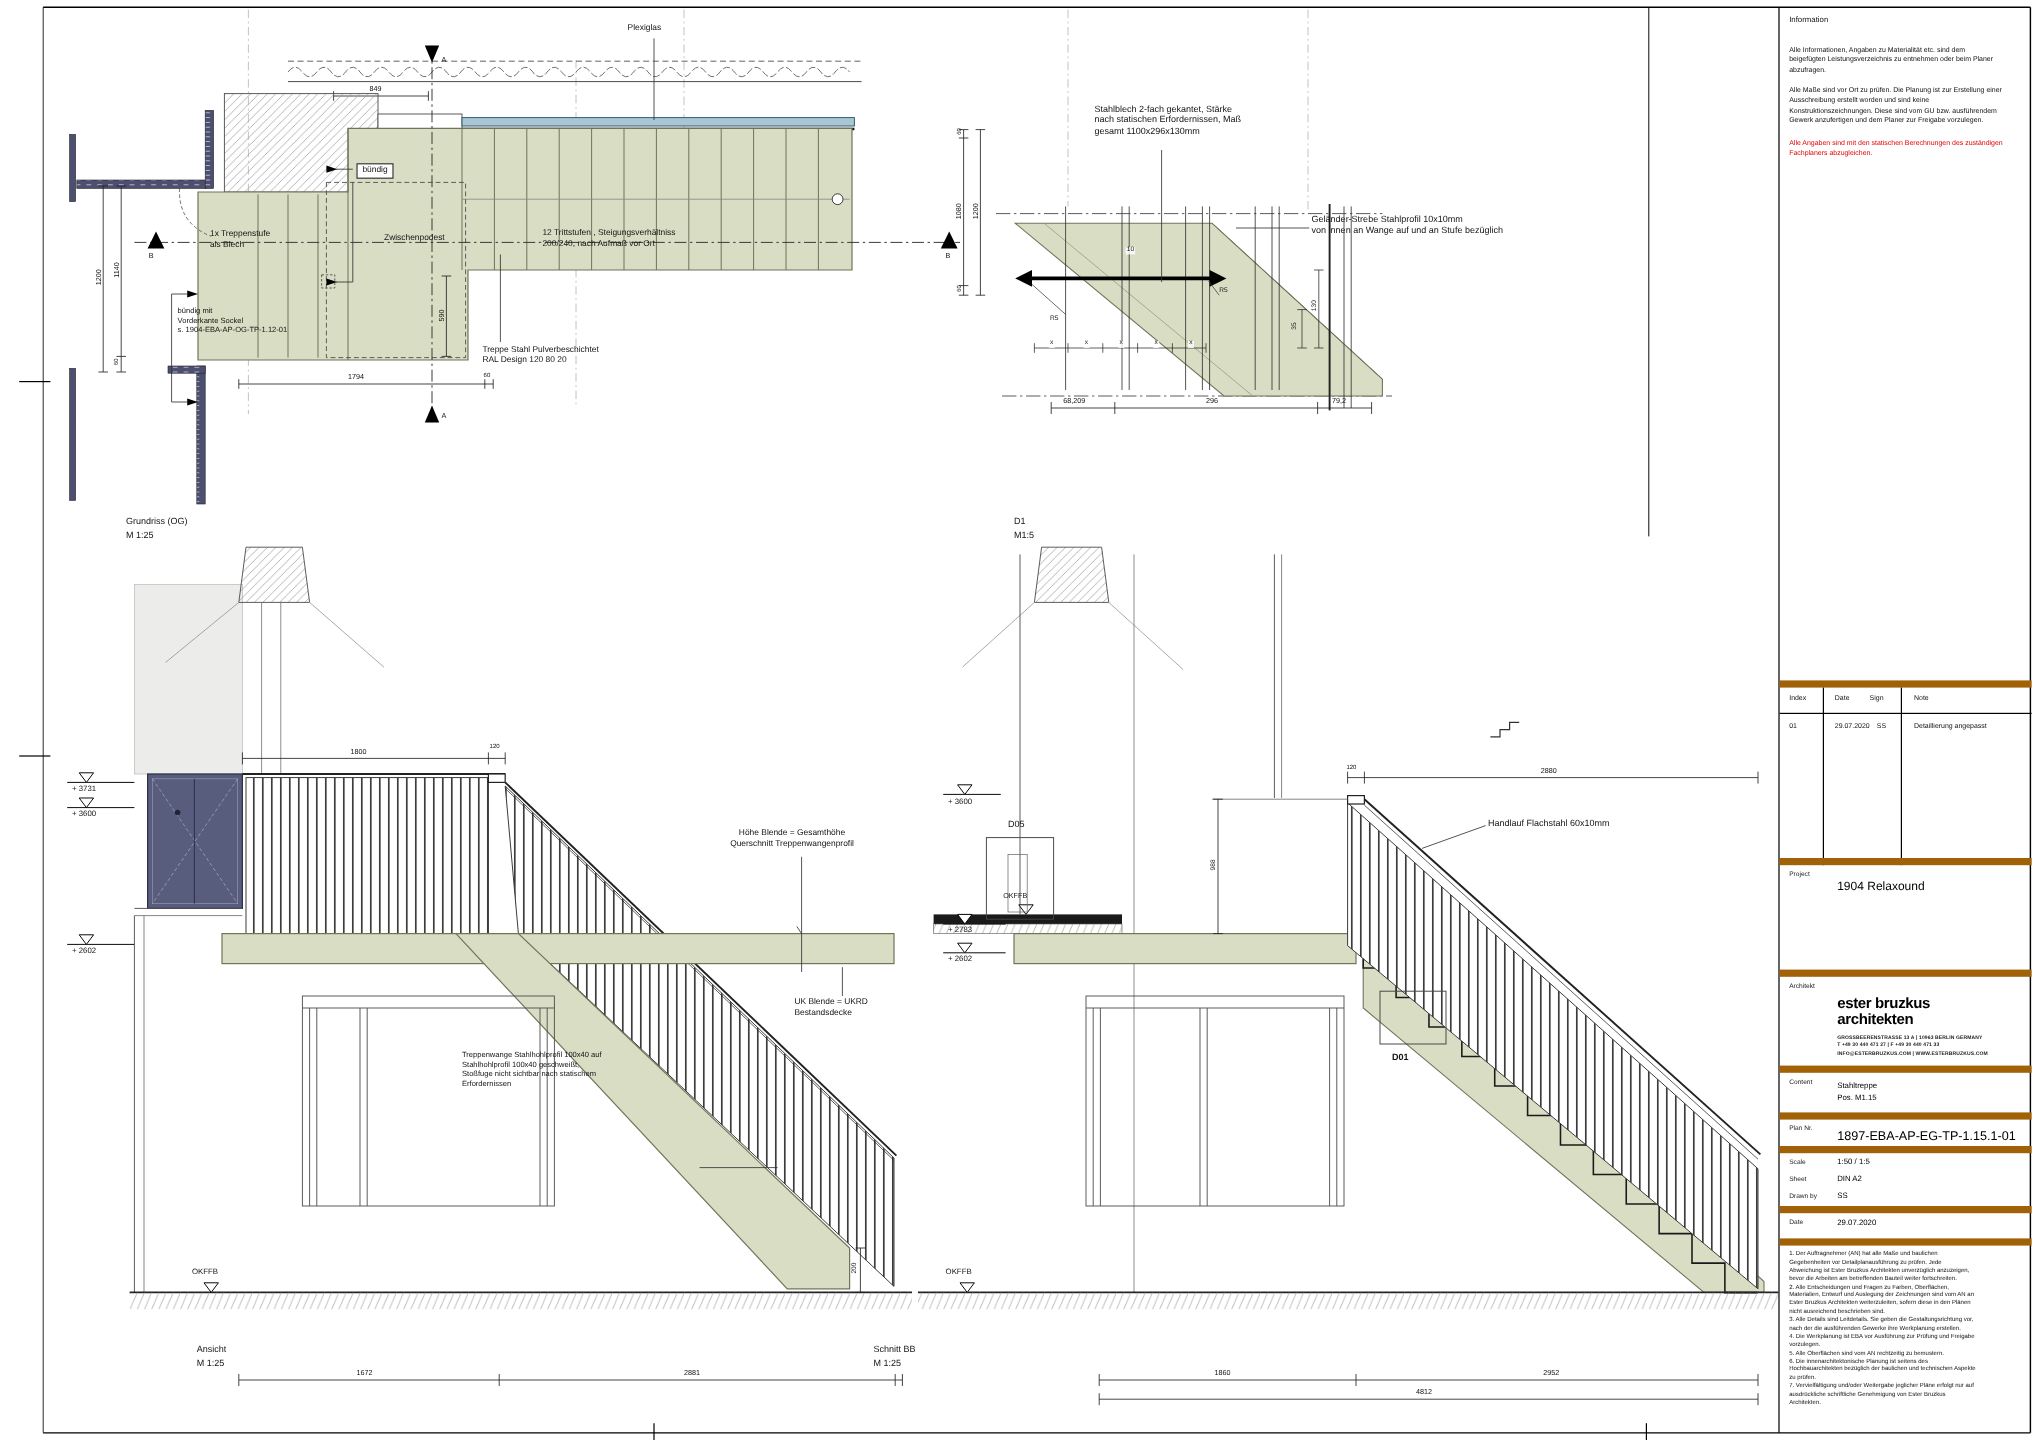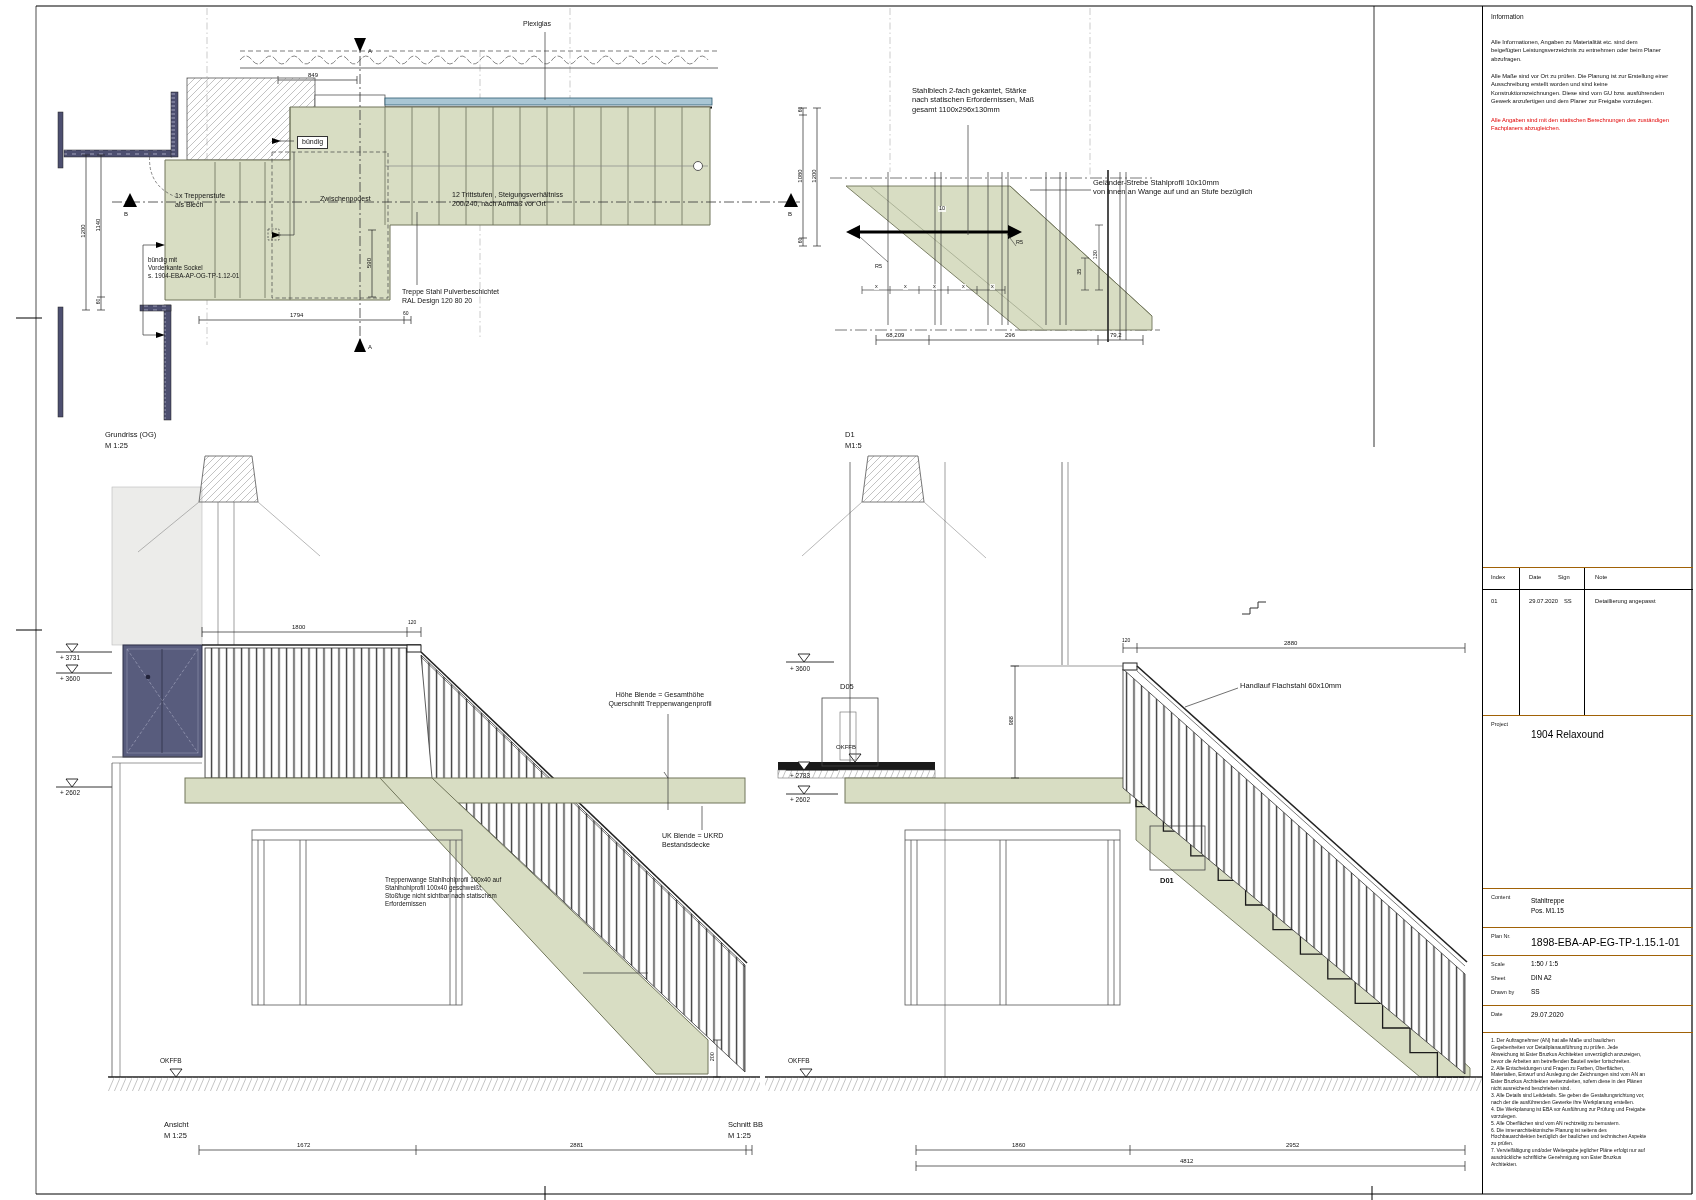--- a/index.html
+++ b/index.html
@@ -9,21 +9,21 @@
   .lbl{position:absolute;font-size:7px;line-height:1.25;white-space:pre-line;color:#141414;}
   .cap{position:absolute;font-size:7.5px;line-height:1.45;white-space:pre-line;color:#141414;}
   .dim{position:absolute;font-size:6px;line-height:1;color:#141414;white-space:nowrap;}
   .vdim{position:absolute;width:40px;margin-left:-20px;margin-top:-4px;text-align:center;transform:rotate(-90deg);font-size:6px;line-height:1;color:#141414;}
   .f5{font-size:5px}.f55{font-size:5.5px}.f6{font-size:6px}.f63{font-size:6.3px}.f65{font-size:6.5px}.f75{font-size:7.5px}
   .ctr{text-align:center}
   .boxed{border:0.8px solid #333;padding:1px 4px;background:#fff;}
   .whitebg{background:rgba(255,255,255,.8);padding:0 1px;}
   
   #titleblock{position:absolute;left:1482px;top:6px;width:210px;height:1188px;border-left:1px solid #000;}
-  .tb-sec{position:absolute;left:0;width:210px;border-top:1px solid #a16207;box-sizing:border-box;}
+  .tb-sec{position:absolute;left:0;width:210px;border-top:6px solid #a16207;box-sizing:border-box;}
   .tb-label{position:absolute;left:8px;top:5px;font-size:5.5px;color:#222;}
   .tb-val{position:absolute;left:48px;font-size:10px;color:#000;}
   .info{position:absolute;left:8px;right:6px;font-size:5.8px;line-height:1.45;white-space:pre-line;}
   .red{color:#e10000;}
   #notes{position:absolute;left:8px;right:5px;top:4px;font-size:5px;line-height:1.38;white-space:pre-line;}
   .idx-table{position:absolute;left:0;top:0;width:210px;height:148px;font-size:5.8px;}
   .idx-col{position:absolute;top:0;height:148px;border-right:1px solid #000;box-sizing:border-box;}
   .idx-hline{position:absolute;left:0;top:21px;width:210px;border-top:1px solid #000;}
   .logo{font-weight:bold;font-size:12.5px;line-height:1.05;letter-spacing:-0.3px;white-space:pre-line;}
   .logo-addr{font-size:4.2px;line-height:1.5;white-space:pre-line;font-weight:bold;color:#222;letter-spacing:0.1px;}
@@ -533,30 +533,38 @@
       <div class="idx-hline"></div>
     </div>
   </div>
 
   <div class="tb-sec" style="top:709px;height:43px">
     <div class="tb-label">Project</div>
     <div class="tb-val" style="top:13px">1904 Relaxound</div>
   </div>
 
 
+  <div class="tb-sec" style="top:802px;height:80px">
+    <div class="tb-label">Architekt</div>
+    <div class="tb-val logo" style="top:16px">ester bruzkus
+architekten</div>
+    <div class="tb-val logo-addr" style="top:48px">GROSSBEERENSTRASSE 13 A | 10963 BERLIN GERMANY
+T +49 30 440 471 27 | F +49 30 440 471 33
+INFO@ESTERBRUZKUS.COM | WWW.ESTERBRUZKUS.COM</div>
+  </div>
 
   <div class="tb-sec" style="top:882px;height:39px">
     <div class="tb-label">Content</div>
     <div class="tb-val" style="top:7px;font-size:6.5px;white-space:pre-line;line-height:1.5">Stahltreppe
 Pos. M1.15</div>
   </div>
 
   <div class="tb-sec" style="top:921px;height:28px">
     <div class="tb-label">Plan Nr.</div>
-    <div class="tb-val" style="top:8px;font-size:10.5px">1898-EBA-AP-EG-TP-1.15.1-01</div>
+    <div class="tb-val" style="top:8px;font-size:10.5px">1897-EBA-AP-EG-TP-1.15.1-01</div>
   </div>
 
   <div class="tb-sec" style="top:949px;height:50px">
     <div class="tb-label" style="top:5px">Scale</div>
     <div class="tb-val" style="top:4px;font-size:6.5px">1:50 / 1:5</div>
     <div class="tb-label" style="top:19px">Sheet</div>
     <div class="tb-val" style="top:18px;font-size:6.5px">DIN A2</div>
     <div class="tb-label" style="top:33px">Drawn by</div>
     <div class="tb-val" style="top:32px;font-size:6.5px">SS</div>
   </div>

